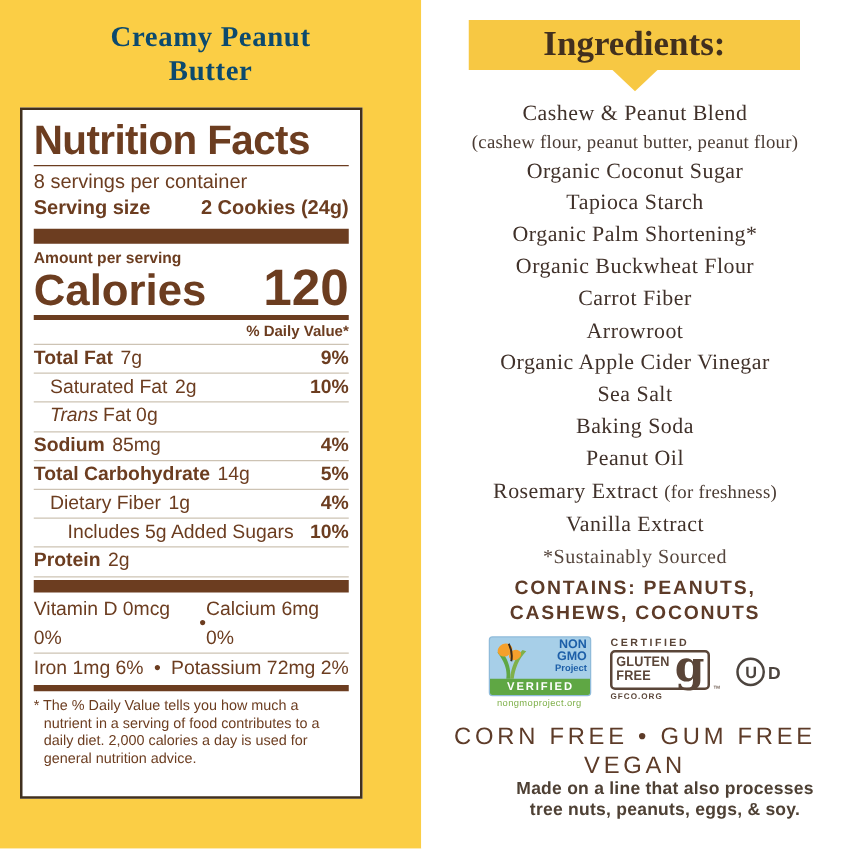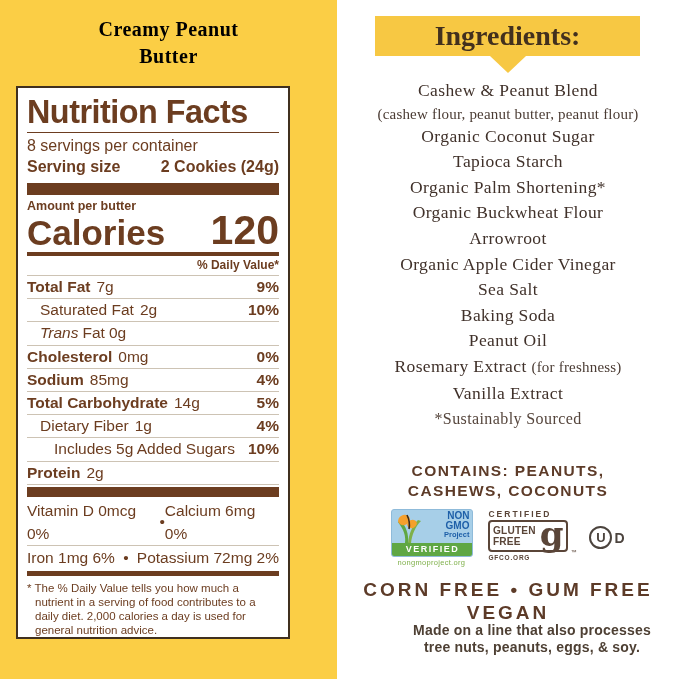--- a/index.html
+++ b/index.html
@@ -2,22 +2,22 @@
 <html><head>
 <meta charset="utf-8">
 <style>
   html,body{margin:0;padding:0;background:#fff;}
   .stage{position:relative;width:679px;height:679px;background:#fff;overflow:hidden;
          font-family:"Liberation Sans",sans-serif;}
 
   
   .left-panel{position:absolute;left:0;top:0;width:337px;height:679px;background:#FBCE45;}
   .product-title{position:absolute;left:0;top:16px;width:337px;text-align:center;
-      font-family:"Liberation Serif",serif;font-weight:700;font-size:20px;line-height:27px;
-      color:#000000;letter-spacing:.5px;}
+      font-family:"Liberation Serif",serif;font-weight:700;font-size:23px;line-height:27px;
+      color:#0c4a6e;letter-spacing:.5px;}
 
   .nf-box{position:absolute;left:16px;top:86px;width:274px;height:553px;background:#fff;
       border:2px solid #40301F;box-sizing:border-box;padding:6px 9px 0 9px;color:#6C3D20;}
   .nf-title{font-size:33px;font-weight:700;letter-spacing:-0.5px;line-height:36px;
       transform:scaleX(.98);transform-origin:left;white-space:nowrap;}
   .nf-hair{height:1px;background:#6C3D20;margin:2px 0 3px 0;}
   .nf-serv{font-size:16px;line-height:20px;}
   .nf-servsize{display:flex;justify-content:space-between;font-size:16px;font-weight:700;line-height:22px;}
   .bar-thick{height:12px;background:#6C3D20;margin:5px 0 4px 0;}
   .bar-med{height:4px;background:#6C3D20;margin:4px 0 0 0;}
@@ -84,21 +84,21 @@
       margin-left:0px;margin-top:-4px;}
   .gf-tm{position:absolute;right:-4px;top:40px;font-size:6px;}
   .gf-url{font-size:6.5px;font-weight:700;letter-spacing:.8px;line-height:12px;}
   
   .ko{display:flex;align-items:center;gap:2px;margin-top:17px;color:#4C443E;}
   .ko-circle{width:19px;height:19px;border:2px solid #4C443E;border-radius:50%;
       display:flex;align-items:center;justify-content:center;font-size:13px;font-weight:700;}
   .ko-d{font-size:14px;font-weight:700;}
 
   .claims{position:absolute;left:0;top:578px;width:342px;text-align:center;
-      font-size:19px;font-weight:700;letter-spacing:3px;line-height:23px;color:#5D3B28;}
+      font-size:19px;font-weight:400;letter-spacing:3px;line-height:23px;color:#5D3B28;}
   .allergen{position:absolute;left:0;top:622px;width:342px;text-align:center;
       font-size:14px;font-weight:700;letter-spacing:.2px;line-height:16.5px;color:#4E4034;padding-left:24px;}
 </style>
 </head>
 <body>
 
 <div class="stage">
 
   <div class="left-panel">
     <div class="product-title">
@@ -108,21 +108,21 @@
 
     <div class="nf-box">
       <div class="nf-title">Nutrition Facts</div>
       <div class="nf-hair"></div>
       <div class="nf-serv">8 servings per container</div>
       <div class="nf-servsize">
         <span>Serving size</span>
         <span>2 Cookies (24g)</span>
       </div>
       <div class="bar-thick"></div>
-      <div class="nf-aps">Amount per butter</div>
+      <div class="nf-aps">Amount per serving</div>
       <div class="nf-cals">
         <span class="cl">Calories</span>
         <span class="cv">120</span>
       </div>
       <div class="bar-med"></div>
       <div class="nf-dvh">% Daily Value*</div>
 
       <div class="nf-row">
         <span class="nf-name">
             <b>Total Fat</b>
@@ -137,27 +137,20 @@
           </span>
         <span class="nf-dv">10%</span>
       </div>
       <div class="nf-row ind1">
         <span class="nf-name">
             <i>Trans</i>
             <span style="margin-left:-2px;">Fat</span>
             <span style="margin-left:-2px;">0g</span>
           </span>
         <span class="nf-dv"></span>
-      </div>
-      <div class="nf-row">
-        <span class="nf-name">
-            <b>Cholesterol</b>
-            <span>0mg</span>
-          </span>
-        <span class="nf-dv">0%</span>
       </div>
       <div class="nf-row">
         <span class="nf-name">
             <b>Sodium</b>
             <span>85mg</span>
           </span>
         <span class="nf-dv">4%</span>
       </div>
       <div class="nf-row">
         <span class="nf-name">
@@ -212,20 +205,21 @@
       <span class="banner-tail"></span>
     </div>
 
     <div class="ing-list">
       <div class="ing-item">Cashew &amp; Peanut Blend</div>
       <div class="ing-note">(cashew flour, peanut butter, peanut flour)</div>
       <div class="ing-item">Organic Coconut Sugar</div>
       <div class="ing-item">Tapioca Starch</div>
       <div class="ing-item">Organic Palm Shortening*</div>
       <div class="ing-item">Organic Buckwheat Flour</div>
+      <div class="ing-item">Carrot Fiber</div>
       <div class="ing-item">Arrowroot</div>
       <div class="ing-item">Organic Apple Cider Vinegar</div>
       <div class="ing-item">Sea Salt</div>
       <div class="ing-item">Baking Soda</div>
       <div class="ing-item">Peanut Oil</div>
       <div class="ing-item">
         <span>Rosemary Extract</span>
         <span class="ing-inline-note">(for freshness)</span>
       </div>
       <div class="ing-item">Vanilla Extract</div>

